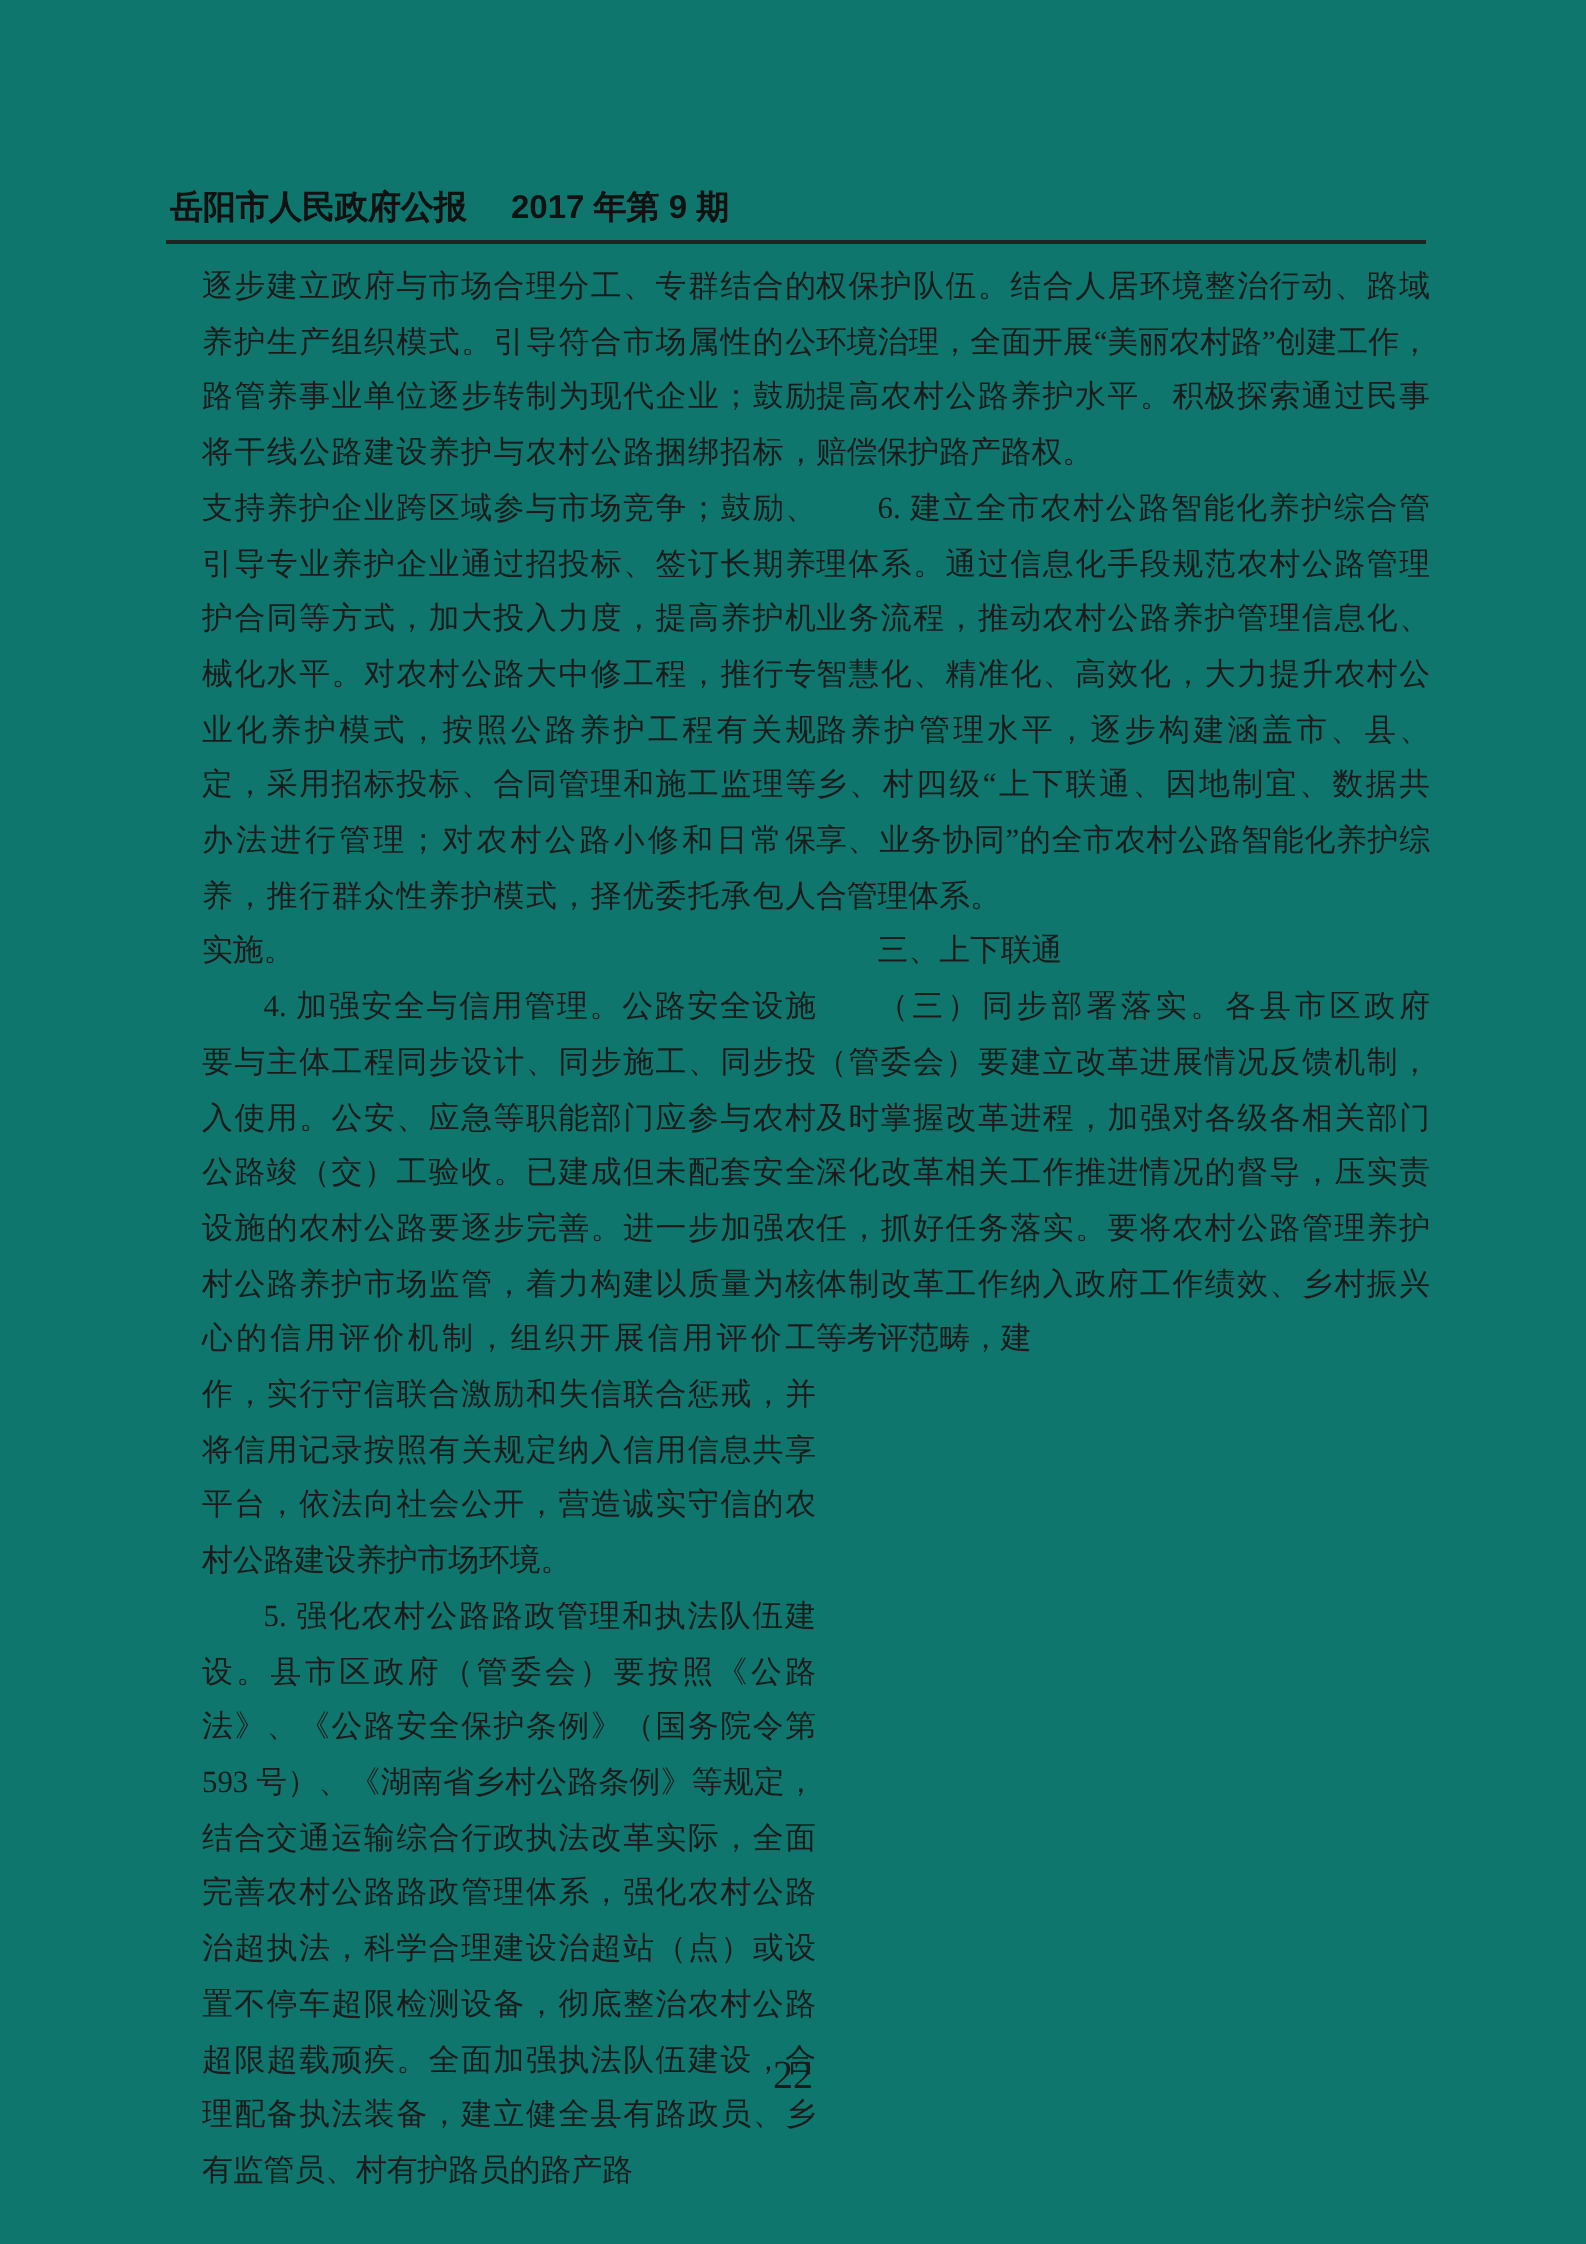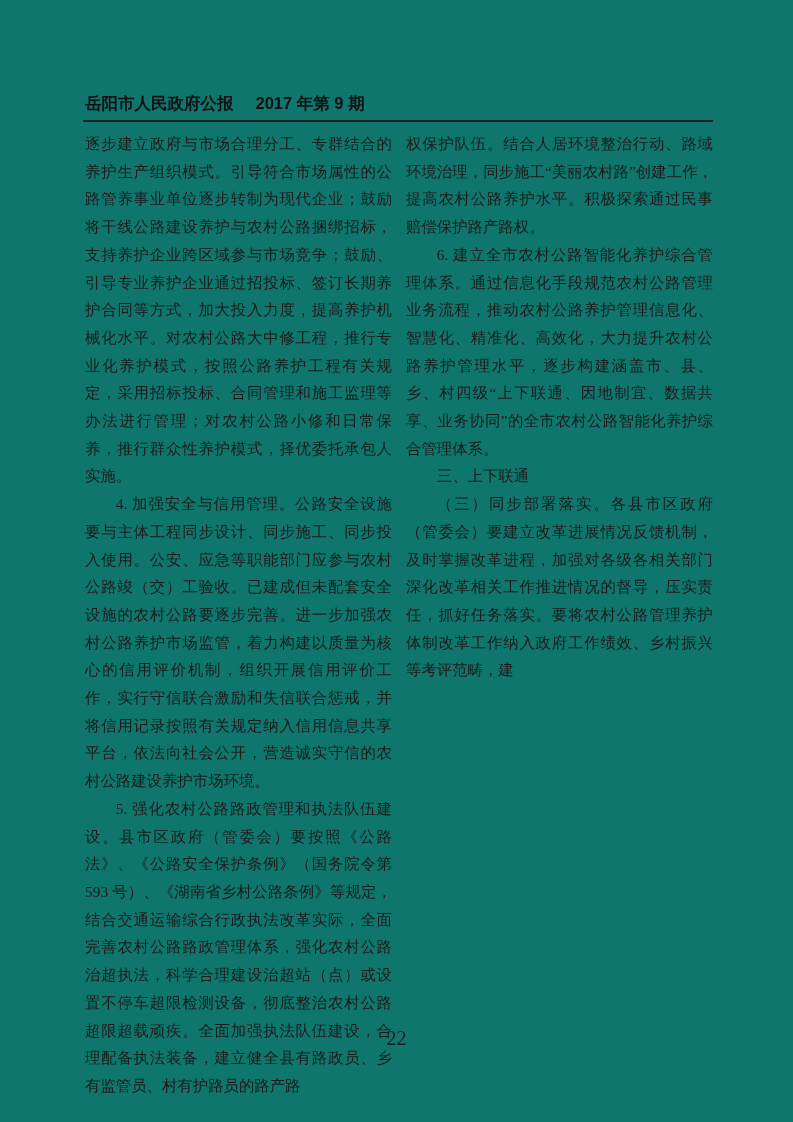--- a/index.html
+++ b/index.html
@@ -33,25 +33,24 @@
   .rule {
     position: absolute;
     left: 83px;
     top: 120px;
     width: 630px;
     height: 2px;
     background: #222222;
   }
   .columns {
     position: absolute;
-    left: 85px;
+    left: 101px;
     top: 130px;
     width: 628px;
     display: flex;
-    gap: 14px;
   }
   .column {
     width: 307px;
     font-size: 15.4px;
     line-height: 27.7px;
     text-align: justify;
     text-justify: inter-character;
   }
   .column p {
     margin: 0;
@@ -85,21 +84,21 @@
 
   <div class="columns">
 
     <div class="column">
       <p class="cont">逐步建立政府与市场合理分工、专群结合的养护生产组织模式。引导符合市场属性的公路管养事业单位逐步转制为现代企业；鼓励将干线公路建设养护与农村公路捆绑招标，支持养护企业跨区域参与市场竞争；鼓励、引导专业养护企业通过招投标、签订长期养护合同等方式，加大投入力度，提高养护机械化水平。对农村公路大中修工程，推行专业化养护模式，按照公路养护工程有关规定，采用招标投标、合同管理和施工监理等办法进行管理；对农村公路小修和日常保养，推行群众性养护模式，择优委托承包人实施。</p>
       <p>4. 加强安全与信用管理。公路安全设施要与主体工程同步设计、同步施工、同步投入使用。公安、应急等职能部门应参与农村公路竣（交）工验收。已建成但未配套安全设施的农村公路要逐步完善。进一步加强农村公路养护市场监管，着力构建以质量为核心的信用评价机制，组织开展信用评价工作，实行守信联合激励和失信联合惩戒，并将信用记录按照有关规定纳入信用信息共享平台，依法向社会公开，营造诚实守信的农村公路建设养护市场环境。</p>
       <p>5. 强化农村公路路政管理和执法队伍建设。县市区政府（管委会）要按照《公路法》、《公路安全保护条例》（国务院令第 593 号）、《湖南省乡村公路条例》等规定，结合交通运输综合行政执法改革实际，全面完善农村公路路政管理体系，强化农村公路治超执法，科学合理建设治超站（点）或设置不停车超限检测设备，彻底整治农村公路超限超载顽疾。全面加强执法队伍建设，合理配备执法装备，建立健全县有路政员、乡有监管员、村有护路员的路产路</p>
     </div>
 
     <div class="column">
-      <p class="cont">权保护队伍。结合人居环境整治行动、路域环境治理，同步施工“美丽农村路”创建工作，提高农村公路养护水平。积极探索通过民事赔偿保护路产路权。</p>
+      <p class="cont">权保护队伍。结合人居环境整治行动、路域环境治理，全面开展“美丽农村路”创建工作，提高农村公路养护水平。积极探索通过民事赔偿保护路产路权。</p>
       <p>6. 建立全市农村公路智能化养护综合管理体系。通过信息化手段规范农村公路管理业务流程，推动农村公路养护管理信息化、智慧化、精准化、高效化，大力提升农村公路养护管理水平，逐步构建涵盖市、县、乡、村四级“上下联通、因地制宜、数据共享、业务协同”的全市农村公路智能化养护综合管理体系。</p>
       <p>三、上下联通</p>
       <p>（三）同步部署落实。各县市区政府（管委会）要建立改革进展情况反馈机制，及时掌握改革进程，加强对各级各相关部门深化改革相关工作推进情况的督导，压实责任，抓好任务落实。要将农村公路管理养护体制改革工作纳入政府工作绩效、乡村振兴等考评范畴，建</p>
     </div>
 
   </div>
 
   <div class="page-number">22</div>
 
 </div>

